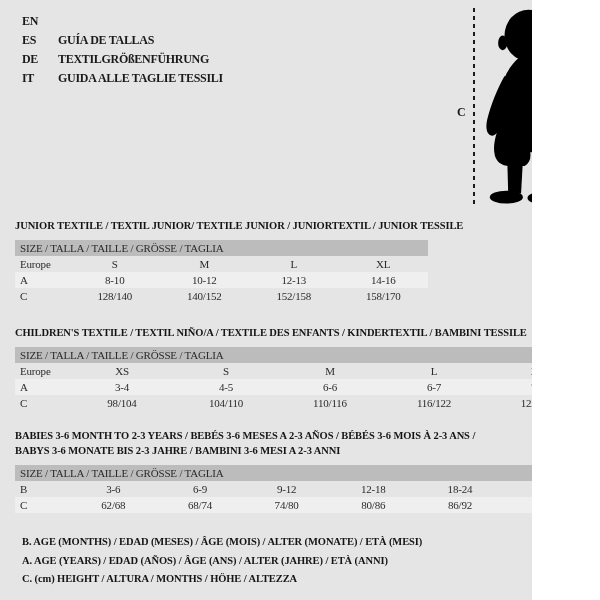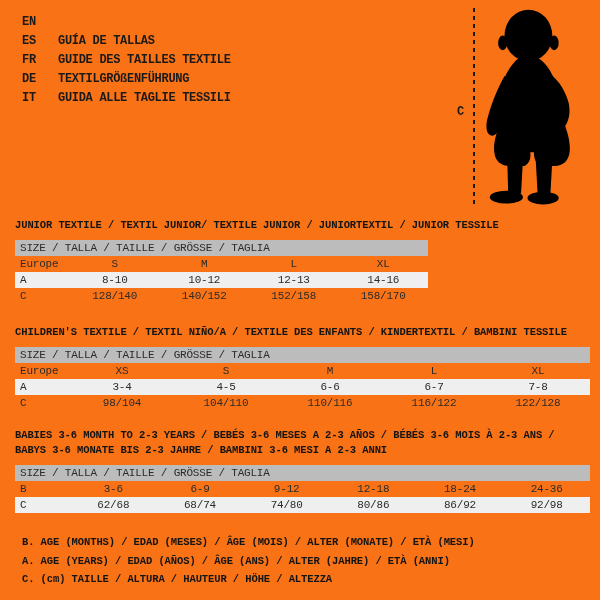--- a/index.html
+++ b/index.html
@@ -1,18 +1,18 @@
 <!DOCTYPE html>
 <html><head>
 <meta charset="utf-8">
 <style>
   html,body { margin:0; padding:0; background:#fff; }
   .page {
-    position:relative; width:600px; height:600px; background:#f97316;
-    font-family:Liberation Mono, monospace; color:#1a1a1a; overflow:hidden;
+    position:relative; width:532px; height:600px; background:#e5e5e5;
+    font-family:Liberation Serif, serif; color:#1a1a1a; overflow:hidden;
   }
 
   
   .lang-list { position:absolute; left:22px; top:12px; }
   .lang-row  { display:flex; height:19px; align-items:center; }
   .lang-code { width:36px; font-weight:bold; font-size:12px; letter-spacing:-0.3px; }
   .lang-label{ font-weight:bold; font-size:12px; letter-spacing:-0.3px; white-space:nowrap; }
 
   
   .figure-area   { position:absolute; left:450px; top:8px; width:148px; height:208px; }
@@ -48,24 +48,20 @@
 
 <div class="page">
 
   <div class="lang-list">
     <div class="lang-row">
       <span class="lang-code">EN</span>
     </div>
     <div class="lang-row">
       <span class="lang-code">ES</span>
       <span class="lang-label">GUÍA DE TALLAS</span>
-    </div>
-    <div class="lang-row">
-      <span class="lang-code">FR</span>
-      <span class="lang-label">GUIDE DES TAILLES TEXTILE</span>
     </div>
     <div class="lang-row">
       <span class="lang-code">DE</span>
       <span class="lang-label">TEXTILGRÖßENFÜHRUNG</span>
     </div>
     <div class="lang-row">
       <span class="lang-code">IT</span>
       <span class="lang-label">GUIDA ALLE TAGLIE TESSILI</span>
     </div>
   </div>
@@ -213,16 +209,16 @@
           <td>86/92</td>
           <td>92/98</td>
         </tr>
       </tbody>
     </table>
   </div>
 
   <div class="footnotes">
     <div class="footnote">B. AGE (MONTHS) / EDAD (MESES) / ÂGE (MOIS) / ALTER (MONATE) / ETÀ (MESI)</div>
     <div class="footnote">A. AGE (YEARS) / EDAD (AÑOS) / ÂGE (ANS) / ALTER (JAHRE) / ETÀ (ANNI)</div>
-    <div class="footnote">C. (cm) TAILLE / ALTURA / HAUTEUR / HÖHE / ALTEZZA</div>
+    <div class="footnote">C. (cm) HEIGHT / ALTURA / MONTHS / HÖHE / ALTEZZA</div>
   </div>
 
 </div>
 
 </body></html>

